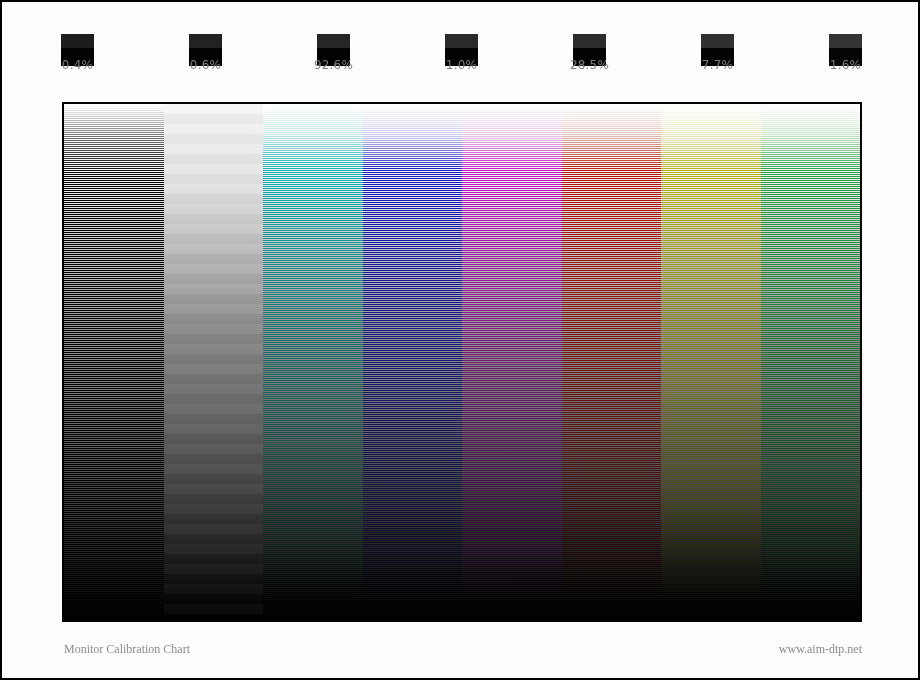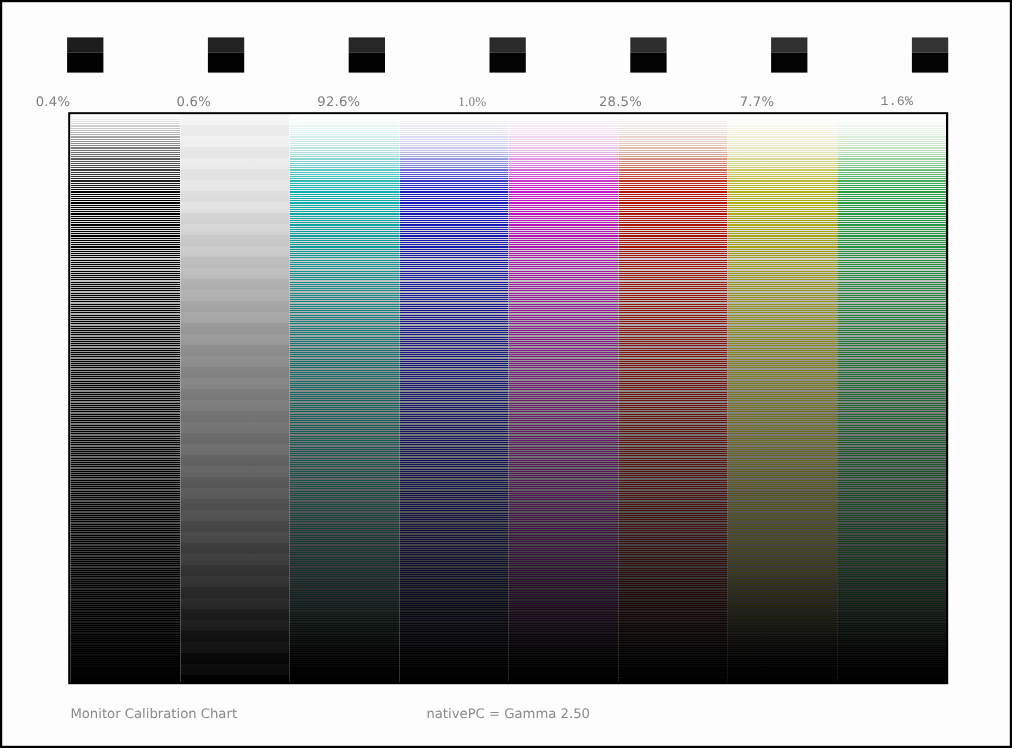--- a/index.html
+++ b/index.html
@@ -10,42 +10,42 @@
   }
   #frame{
     position:absolute;left:0;top:0;width:920px;height:680px;
     border:2px solid #000;box-sizing:border-box;background:#fdfdfd;
   }
   
   .patch{position:absolute;top:32px;width:33px;height:32px;font-size:0;}
   .patch-top{height:14px;}
   .patch-bottom{height:18px;}
   .patch-label{
-    position:absolute;top:83px;width:90px;text-align:left;
+    position:absolute;top:56px;width:90px;text-align:center;
     font-size:12px;color:#7d7d7d;letter-spacing:0.2px;
   }
   
   #chart{
     position:absolute;left:60px;top:100px;width:800px;height:520px;
     border:2px solid #000;box-sizing:border-box;display:flex;background:#fff;
   }
   .col{flex:1 1 0;position:relative;overflow:hidden;}
   .col .overlay{
     position:absolute;left:0;top:0;right:0;bottom:0;
     -webkit-mask-image:repeating-linear-gradient(to bottom,#000 0px,#000 1px,transparent 1px,transparent 2px);
     mask-image:repeating-linear-gradient(to bottom,#000 0px,#000 1px,transparent 1px,transparent 2px);
   }
   .banding{
     position:absolute;left:0;top:0;right:0;bottom:0;
     background:repeating-linear-gradient(to bottom,
       rgba(255,255,255,0.03) 0px, rgba(255,255,255,0.03) 10px,
       rgba(0,0,0,0.03) 10px, rgba(0,0,0,0.03) 20px);
   }
   
-  .footer-text{position:absolute;top:640px;font-size:12px;color:#8a8a8a;}
+  .footer-text{position:absolute;top:640px;font-size:12px;color:#8a8a8a;font-family:Liberation Serif, serif;}
   #footer-title{left:62px;}
   #footer-gamma{left:60px;width:800px;text-align:center;}
   #footer-site{left:60px;width:800px;text-align:right;}
 </style>
 </head>
 <body>
 
 <div id="frame">
   <div id="patch-row">
       <div class="patch" style="left: 59px;">
@@ -60,36 +60,36 @@
       <div class="patch-label" style="left: 158.5px;">0.6%</div>
       <div class="patch" style="left: 315px;">
         <div class="patch-top" style="background: rgb(38, 38, 38);"></div>
         <div class="patch-bottom" style="background: rgb(2, 2, 2);"></div>
       </div>
       <div class="patch-label" style="left: 286.5px;">92.6%</div>
       <div class="patch" style="left: 443px;">
         <div class="patch-top" style="background: rgb(42, 42, 42);"></div>
         <div class="patch-bottom" style="background: rgb(3, 3, 3);"></div>
       </div>
-      <div class="patch-label" style="left: 414.5px; font-family: Liberation Serif, serif;">1.0%</div>
+      <div class="patch-label" style="left: 414.5px;">1.0%</div>
       <div class="patch" style="left: 571px;">
         <div class="patch-top" style="background: rgb(45, 45, 45);"></div>
         <div class="patch-bottom" style="background: rgb(3, 3, 3);"></div>
       </div>
       <div class="patch-label" style="left: 542.5px;">28.5%</div>
       <div class="patch" style="left: 699px;">
         <div class="patch-top" style="background: rgb(48, 48, 48);"></div>
         <div class="patch-bottom" style="background: rgb(3, 3, 3);"></div>
       </div>
       <div class="patch-label" style="left: 670.5px;">7.7%</div>
       <div class="patch" style="left: 827px;">
         <div class="patch-top" style="background: rgb(51, 51, 51);"></div>
         <div class="patch-bottom" style="background: rgb(4, 4, 4);"></div>
       </div>
-      <div class="patch-label" style="left: 798.5px; font-family: Liberation Mono, monospace;">1.6%</div>
+      <div class="patch-label" style="left: 798.5px;">1.6%</div>
     </div>
   <div id="chart">
       <div class="col" style="background: linear-gradient(rgb(255, 255, 255) 0%, rgb(242, 242, 242) 14%, rgb(154, 154, 154) 42%, rgb(106, 106, 106) 62%, rgb(62, 62, 62) 78%, rgb(10, 10, 10) 96%, rgb(0, 0, 0) 100%);">
         <div class="overlay" style="background: linear-gradient(rgb(255, 255, 255) 0%, rgb(119, 119, 119) 6%, rgb(0, 0, 0) 14%, rgb(0, 0, 0) 100%);"></div>
       </div>
       <div class="col" style="background: linear-gradient(rgb(246, 246, 246) 0%, rgb(226, 226, 226) 16%, rgb(138, 138, 138) 44%, rgb(99, 99, 99) 62%, rgb(58, 58, 58) 78%, rgb(12, 12, 12) 94%, rgb(0, 0, 0) 100%);">
         <div class="banding"></div>
       </div>
       <div class="col" style="background: linear-gradient(rgb(255, 255, 255) 0%, rgb(242, 242, 242) 14%, rgb(154, 154, 154) 42%, rgb(106, 106, 106) 62%, rgb(62, 62, 62) 78%, rgb(10, 10, 10) 96%, rgb(0, 0, 0) 100%);">
         <div class="overlay" style="background: linear-gradient(rgb(255, 255, 255) 0%, rgb(191, 230, 226) 6%, rgb(10, 178, 176) 13%, rgb(21, 138, 135) 32%, rgb(18, 112, 108) 45%, rgb(24, 81, 75) 65%, rgb(20, 46, 42) 82%, rgb(0, 0, 0) 96%);"></div>
@@ -104,14 +104,14 @@
         <div class="overlay" style="background: linear-gradient(rgb(255, 255, 255) 0%, rgb(224, 191, 180) 6%, rgb(181, 20, 5) 13%, rgb(142, 18, 10) 38%, rgb(97, 18, 14) 58%, rgb(58, 14, 12) 78%, rgb(0, 0, 0) 96%);"></div>
       </div>
       <div class="col" style="background: linear-gradient(rgb(255, 255, 255) 0%, rgb(242, 242, 242) 14%, rgb(154, 154, 154) 42%, rgb(106, 106, 106) 62%, rgb(62, 62, 62) 78%, rgb(10, 10, 10) 96%, rgb(0, 0, 0) 100%);">
         <div class="overlay" style="background: linear-gradient(rgb(255, 255, 255) 0%, rgb(232, 232, 194) 6%, rgb(178, 178, 22) 13%, rgb(143, 143, 28) 38%, rgb(107, 107, 30) 58%, rgb(68, 68, 26) 78%, rgb(0, 0, 0) 96%);"></div>
       </div>
       <div class="col" style="background: linear-gradient(rgb(255, 255, 255) 0%, rgb(242, 242, 242) 14%, rgb(154, 154, 154) 42%, rgb(106, 106, 106) 62%, rgb(62, 62, 62) 78%, rgb(10, 10, 10) 96%, rgb(0, 0, 0) 100%);">
         <div class="overlay" style="background: linear-gradient(rgb(255, 255, 255) 0%, rgb(198, 228, 198) 6%, rgb(38, 161, 67) 13%, rgb(31, 128, 56) 38%, rgb(26, 92, 44) 58%, rgb(20, 60, 30) 78%, rgb(0, 0, 0) 96%);"></div>
       </div>
     </div>
   <div class="footer-text" id="footer-title">Monitor Calibration Chart</div>
-  <div class="footer-text" id="footer-gamma">nativePC = Gamma 2.50</div>
+  <div class="footer-text" id="footer-site">www.aim-dtp.net</div>
 </div>
 
 </body></html>

